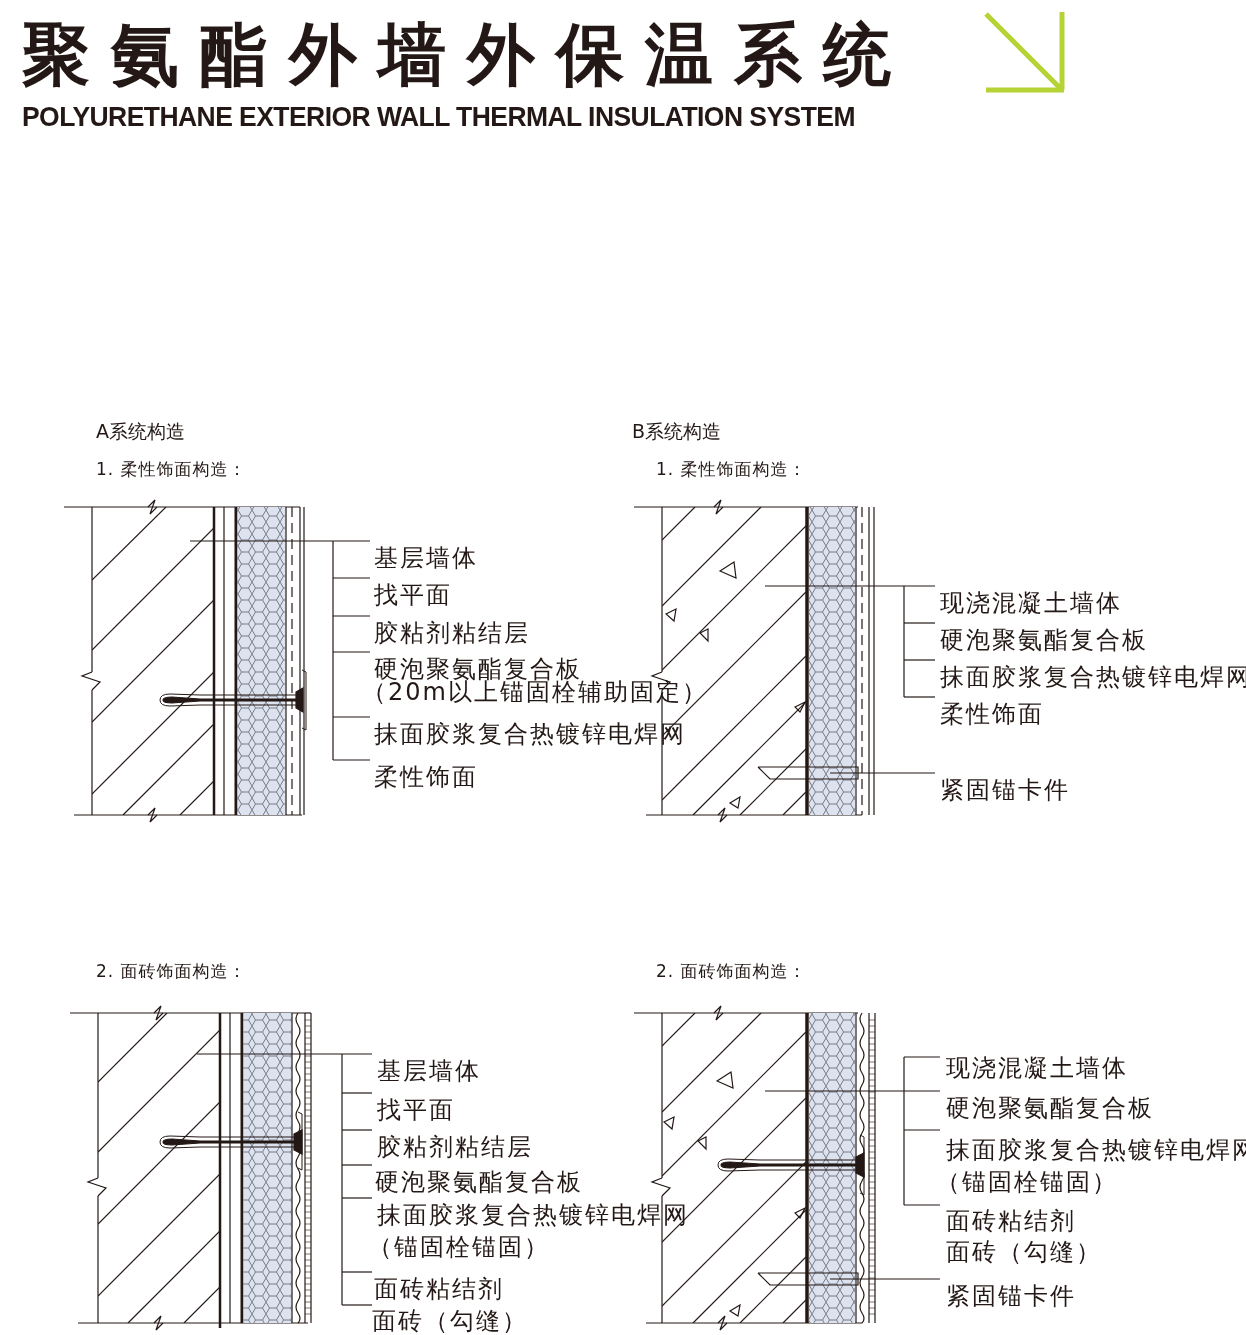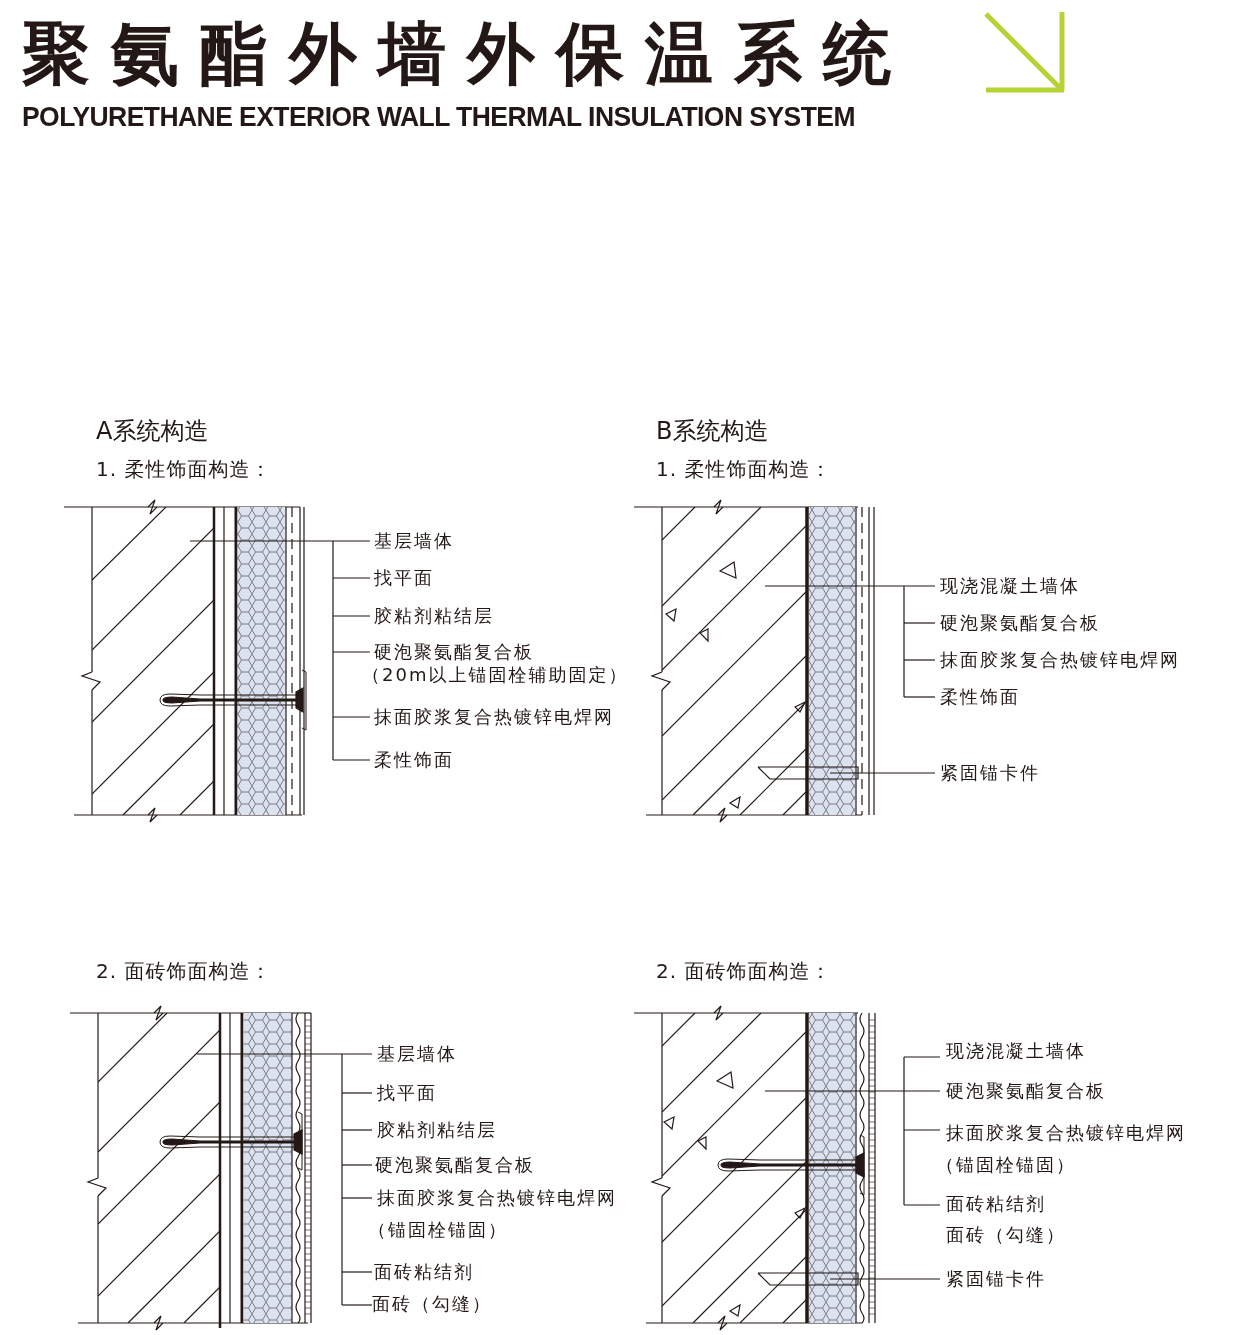--- a/index.html
+++ b/index.html
@@ -1,38 +1,38 @@
 <!DOCTYPE html>
 <html><head>
 <meta charset="utf-8">
 <style>
   html,body{margin:0;padding:0;background:#fff;}
   body{width:1246px;height:1335px;position:relative;overflow:hidden;font-family:"DejaVu Sans",sans-serif;color:#231815;}
-  .title-cn{position:absolute;left:22px;top:14px;font-size:68px;font-weight:bold;letter-spacing:21px;line-height:80px;white-space:nowrap;font-family:Liberation Serif, serif;}
+  .title-cn{position:absolute;left:22px;top:14px;font-size:68px;font-weight:bold;letter-spacing:21px;line-height:80px;white-space:nowrap;font-family:Liberation Sans, sans-serif;}
   .title-en{position:absolute;left:22px;top:99px;font-size:28.5px;font-weight:bold;line-height:34px;white-space:nowrap;letter-spacing:-0.6px;font-family:"Liberation Sans",sans-serif;transform:scaleX(0.93);transform-origin:left top;}
   .arrow{position:absolute;left:980px;top:8px;}
-  .sys-title{position:absolute;font-size:24px;line-height:30px;white-space:nowrap;}
-  .sub-title{position:absolute;font-size:20px;line-height:22px;white-space:nowrap;letter-spacing:1px;}
-  .lbl{position:absolute;font-size:18px;line-height:22px;white-space:nowrap;letter-spacing:2px;}
+  .sys-title{position:absolute;font-size:19px;line-height:30px;white-space:nowrap;}
+  .sub-title{position:absolute;font-size:17px;line-height:22px;white-space:nowrap;letter-spacing:1px;}
+  .lbl{position:absolute;font-size:24px;line-height:22px;white-space:nowrap;letter-spacing:2px;margin-top:17px;}
   svg.dwg{position:absolute;left:0;top:0;}
 </style>
 </head>
 <body>
 
 <div class="title-cn">聚氨酯外墙外保温系统</div>
 <div class="title-en">POLYURETHANE EXTERIOR WALL THERMAL INSULATION SYSTEM</div>
 <svg class="arrow" width="90" height="90" viewBox="0 0 90 90">
   <line x1="6" y1="6" x2="80" y2="80" stroke="#b5d334" stroke-width="5"></line>
   <line x1="82" y1="4" x2="82" y2="82" stroke="#b5d334" stroke-width="5"></line>
   <line x1="6" y1="82" x2="84" y2="82" stroke="#b5d334" stroke-width="5"></line>
 </svg>
 
 <div class="sys-title" style="left:96px;top:416px;">A系统构造</div>
 <div class="sub-title" style="left:96px;top:458px;">1. 柔性饰面构造：</div>
-<div class="sys-title" style="left:656px;top:416px;">B系统构造</div>
+<div class="sys-title" style="left:632px;top:416px;">B系统构造</div>
 <div class="sub-title" style="left:656px;top:458px;">1. 柔性饰面构造：</div>
 <div class="sub-title" style="left:96px;top:960px;">2. 面砖饰面构造：</div>
 <div class="sub-title" style="left:656px;top:960px;">2. 面砖饰面构造：</div>
 
 <svg class="dwg" width="1246" height="1335" viewBox="0 0 1246 1335">
   <defs>
     <pattern id="hex" width="14" height="12" patternUnits="userSpaceOnUse">
       <rect width="14" height="12" fill="#dde2ef"></rect>
       <path d="M0 6 L3.5 0 L10.5 0 L14 6 L10.5 12 L3.5 12 Z" fill="none" stroke="#6b6f7a" stroke-width="0.9"></path>
     </pattern>

